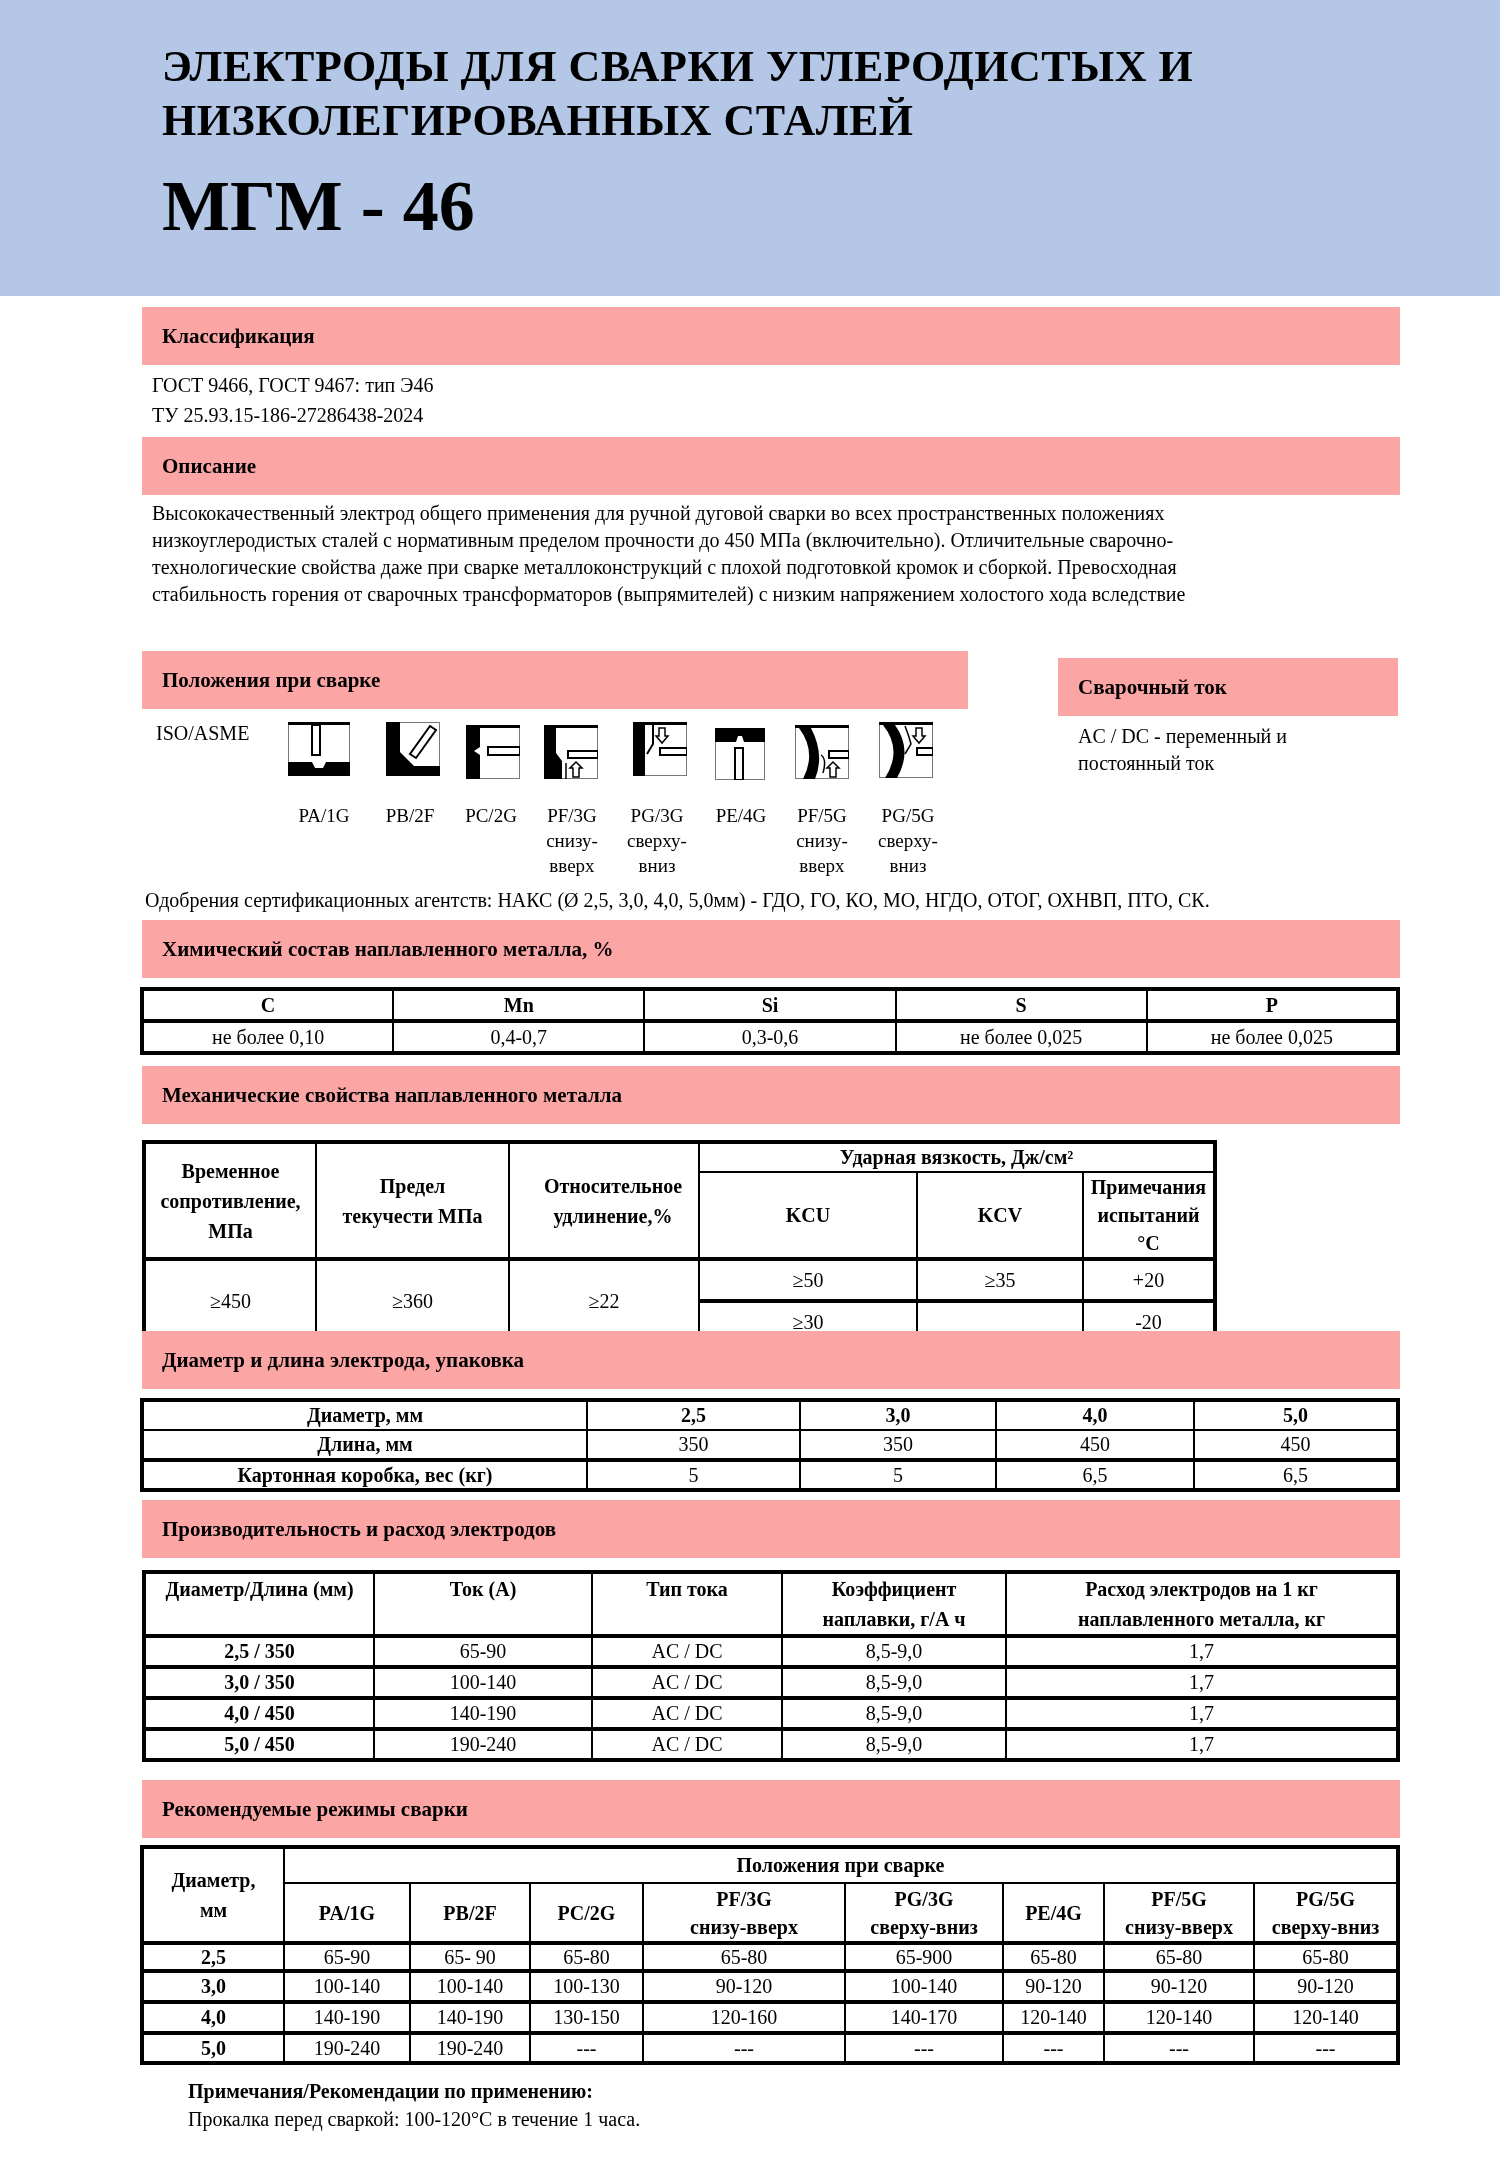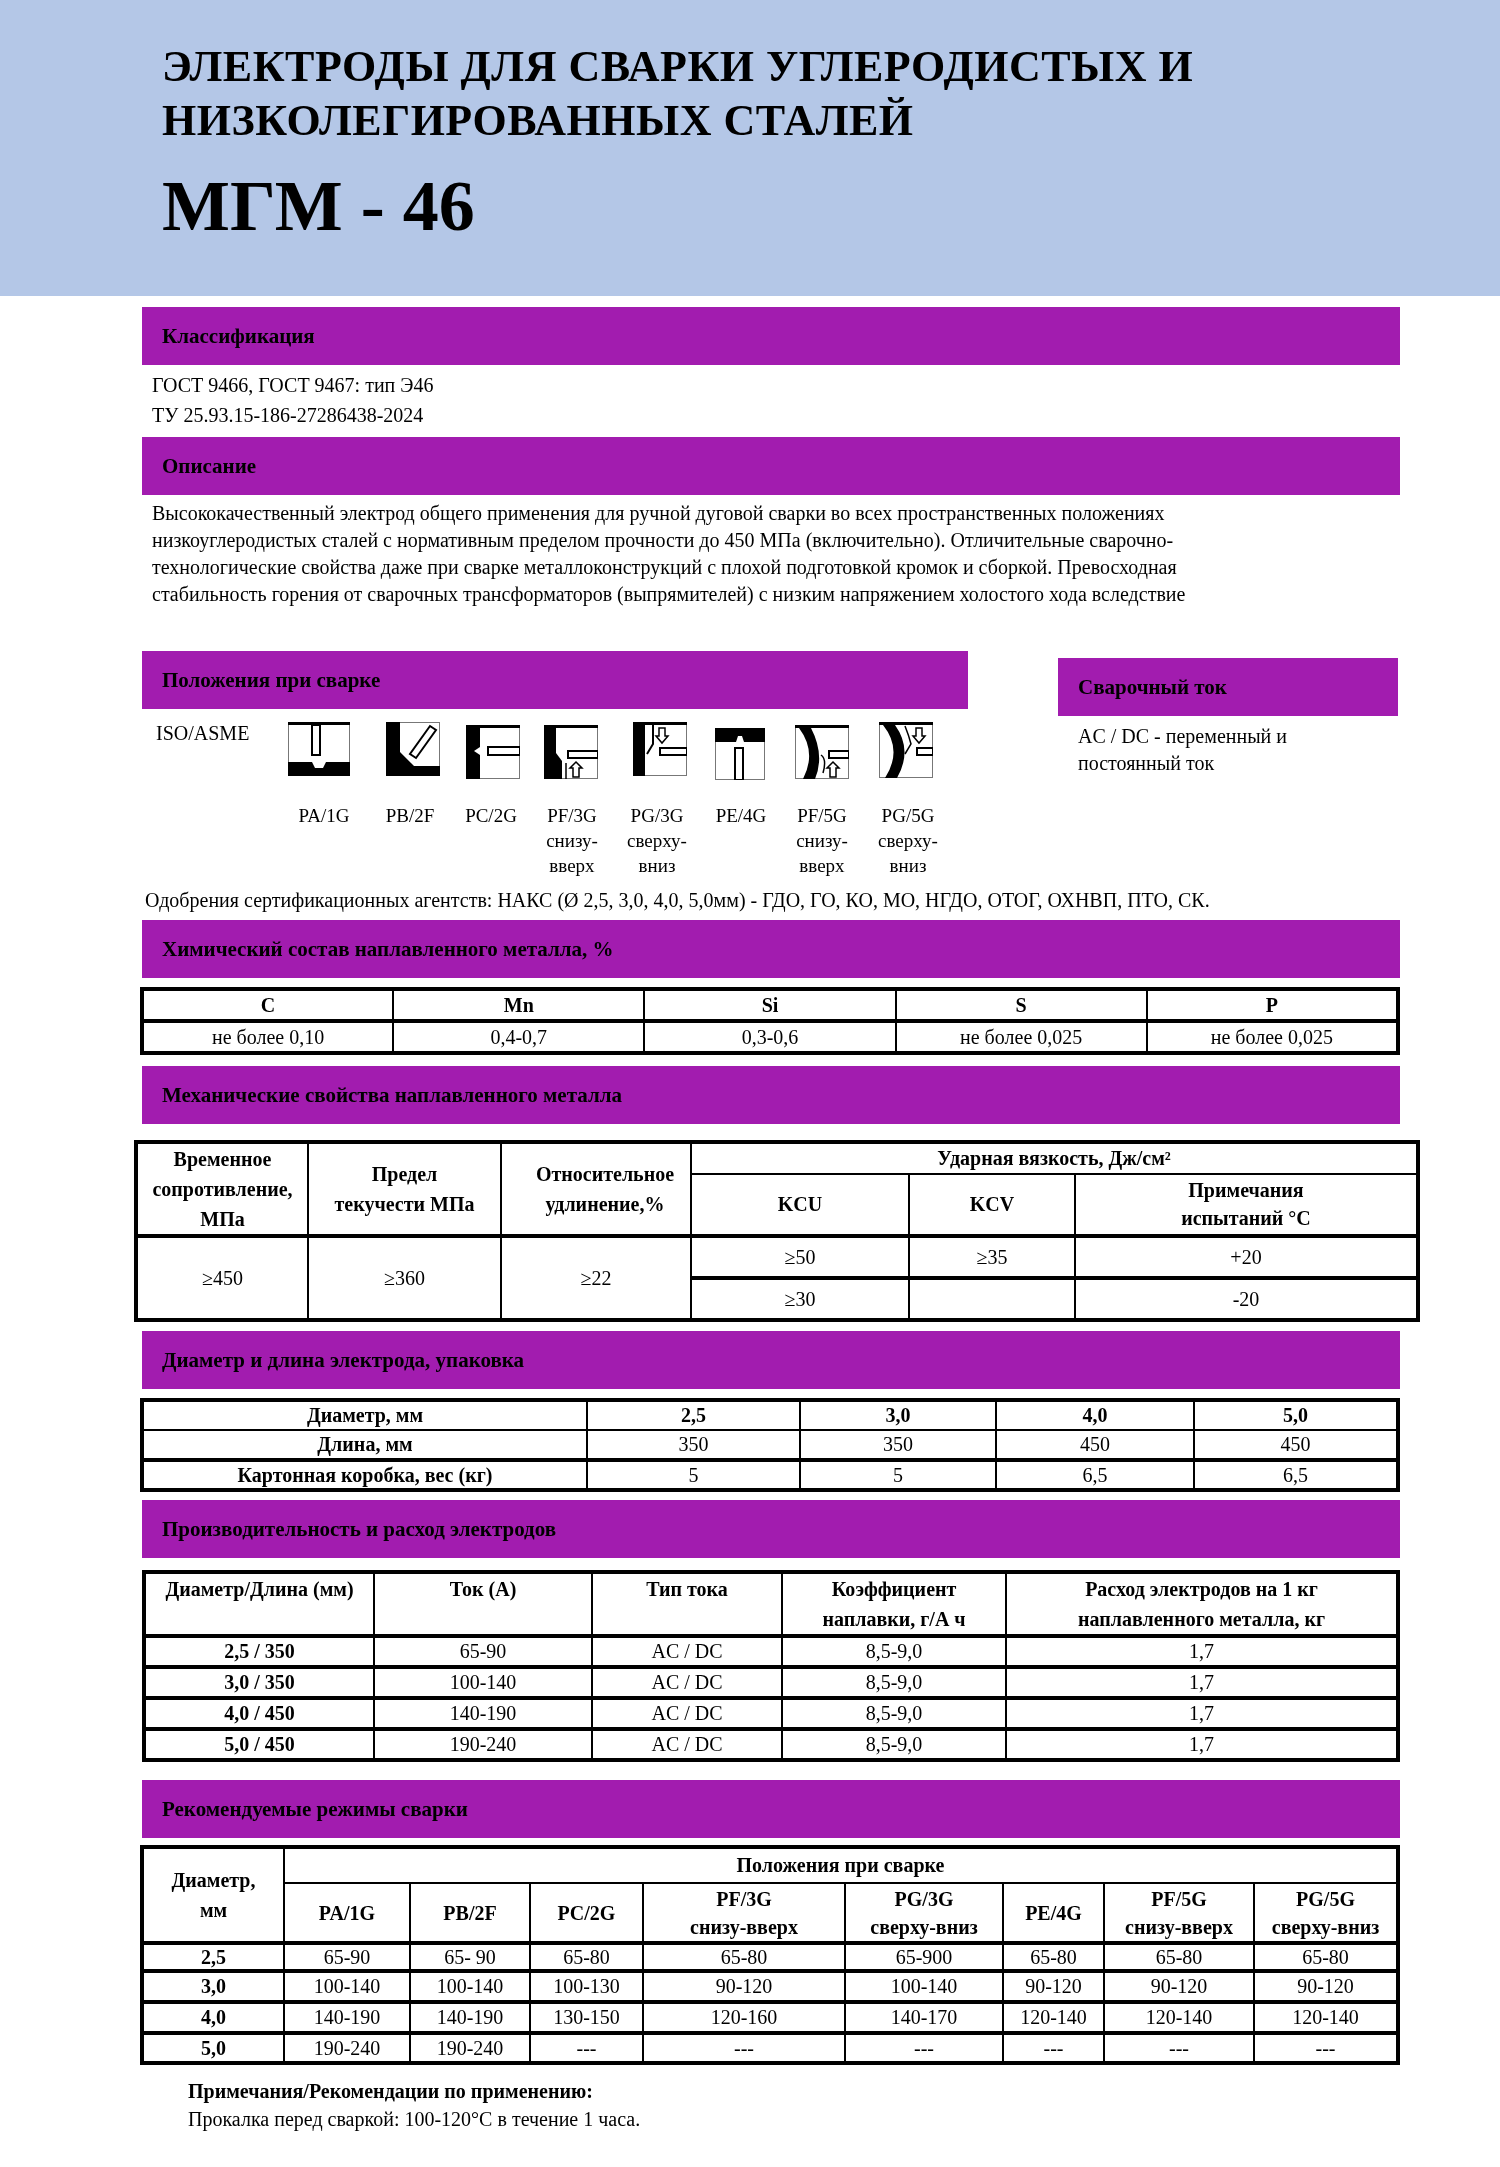--- a/index.html
+++ b/index.html
@@ -3,21 +3,21 @@
 <meta charset="utf-8">
 <style>
   * { box-sizing: border-box; margin: 0; padding: 0; }
   html, body { width: 1500px; background: #ffffff; }
   body { font-family: "Liberation Serif", "DejaVu Serif", serif; color: #000; position: relative; height: 2167px; overflow: hidden; }
 
   .hero { position: absolute; left: 0; top: 0; width: 1500px; height: 296px; background: #b4c7e7; }
   .hero-sub { position: absolute; left: 162px; top: 40px; font-size: 44px; font-weight: bold; line-height: 54px; letter-spacing: 0.5px; }
   .hero-title { position: absolute; left: 162px; top: 166px; font-size: 72px; font-weight: bold; line-height: 80px; }
 
-  .sec { position: absolute; background: #a21caf; height: 58px; font-size: 21px; font-weight: bold; display: flex; align-items: center; padding-left: 20px; }
+  .sec { position: absolute; background: #fca5a5; height: 58px; font-size: 21px; font-weight: bold; display: flex; align-items: center; padding-left: 20px; }
   .txt { position: absolute; font-size: 20px; line-height: 27px; }
 
   table { position: absolute; border-collapse: collapse; font-size: 20px; }
   td, th { border: 2px solid #000; text-align: center; vertical-align: middle; font-weight: normal; padding: 0 2px; }
   th { font-weight: bold; }
   .b { font-weight: bold; }
   .thick-top td, .thick-top th { border-top: 4px solid #000; }
   table.outer { border: 4px solid #000; }
 
   .icon { position: absolute; width: 62px; height: 56px; }
@@ -162,21 +162,21 @@
     <td>не более 0,10</td>
     <td>0,4-0,7</td>
     <td>0,3-0,6</td>
     <td>не более 0,025</td>
     <td>не более 0,025</td>
   </tr>
 </tbody>
   </table>
 
 <div class="sec" style="left:142px;top:1066px;width:1258px;">Механические свойства наплавленного металла</div>
-<table class="outer" style="left:134px;top:1140px;width:1286px;">
+<table class="outer" style="left:142px;top:1140px;width:1075px;">
   <tbody>
       <tr style="height:30px;">
     <th rowspan="2" style="width:172px;line-height:30px;">
           <div>Временное</div>
           <div>сопротивление, МПа</div>
         </th>
     <th rowspan="2" style="width:193px;line-height:30px;">
           <div>Предел</div>
           <div>текучести МПа</div>
         </th>

